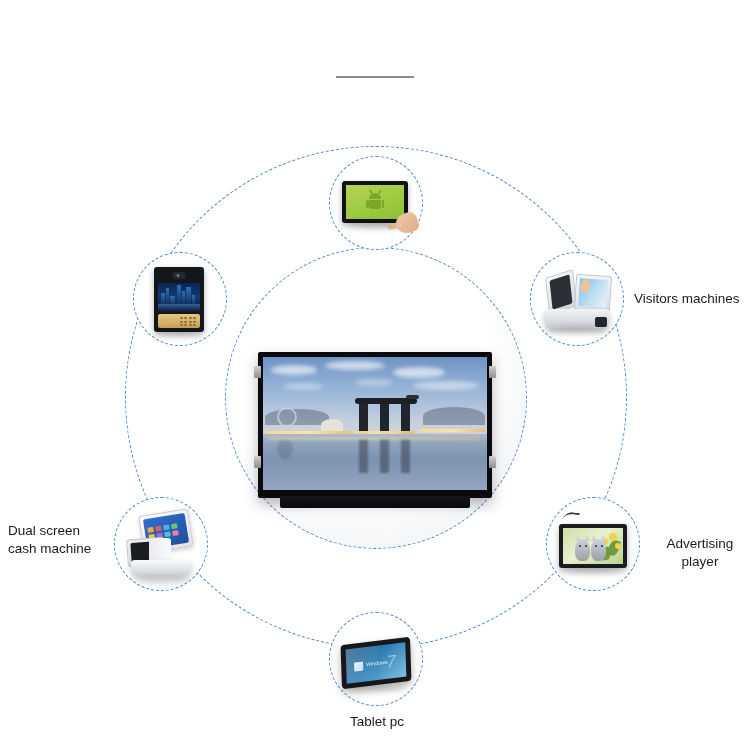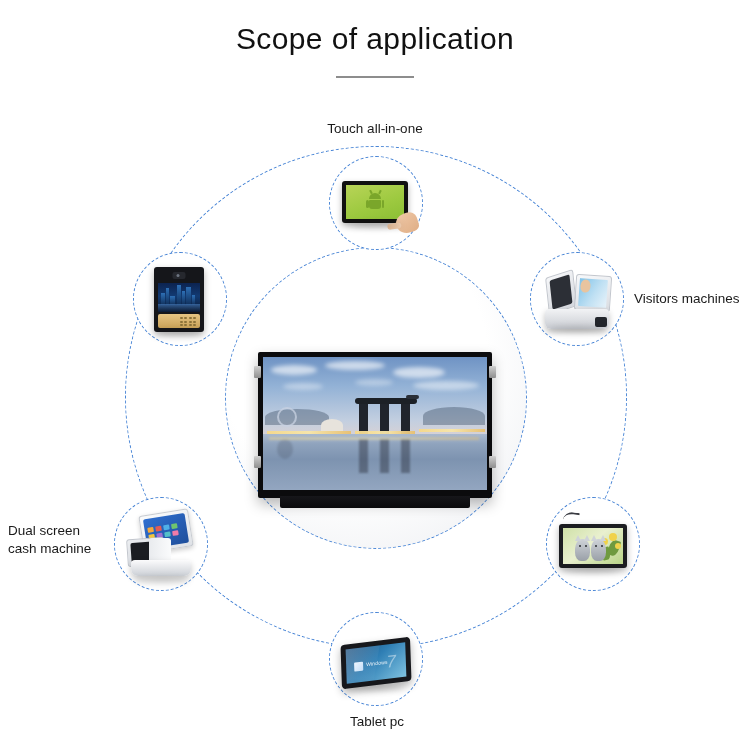--- a/index.html
+++ b/index.html
@@ -165,21 +165,20 @@
   .winlogo{position:absolute;left:8px;top:14px;width:9px;height:9px;
     background:linear-gradient(135deg,#eaf4ff,#bcd9f5);border-radius:1px;}
   .wintext{position:absolute;left:20px;top:14px;font-size:5px;color:rgba(255,255,255,.92);letter-spacing:.2px;}
   .win7{position:absolute;right:10px;top:8px;font-size:17px;color:rgba(255,255,255,.45);font-style:italic;}
 </style>
 </head>
 <body>
 
 <div class="stage">
 
-  <div class="title">Scope of application</div>
   <div class="title-rule"></div>
 
   <div class="ring-outer"></div>
   <div class="ring-inner"></div>
 
   <div class="lcd">
     <div class="tab tl"></div>
     <div class="tab bl"></div>
     <div class="tab tr"></div>
     <div class="tab br"></div>
@@ -233,21 +232,20 @@
               <span class="arm r"></span>
           </div>
         </div>
       </div>
       <div class="hand">
         <div class="finger"></div>
       </div>
       <div class="shadow" style="left:20px;top:66px;width:52px;height:5px;"></div>
     </div>
   </div>
-  <div class="label l-touch">Touch all-in-one</div>
 
   <div class="node n-access">
     <div class="art dev">
       <div class="acc-body">
         <div class="acc-cam">
             <i></i>
           </div>
         <div class="acc-scr">
           <span class="bld" style="left:3px;width:4px;height:12px;"></span>
           <span class="bld" style="left:8px;width:3px;height:17px;"></span>
@@ -340,20 +338,21 @@
             <span class="ear l"></span>
               <span class="ear r"></span>
             <span class="eye l"></span>
               <span class="eye r"></span>
           </div>
         </div>
       </div>
       <div class="shadow" style="left:18px;top:70px;width:54px;height:5px;"></div>
     </div>
   </div>
+  <div class="label l-ads"><span>Advertising</span><br><span>player</span></div>
 
   <div class="node n-tablet">
     <div class="art dev">
       <div class="tab-body">
         <div class="tab-scr">
           <div class="win7">7</div>
           <div class="winlogo"></div>
           <div class="wintext">Windows</div>
           <div class="tab-glare"></div>
         </div>

